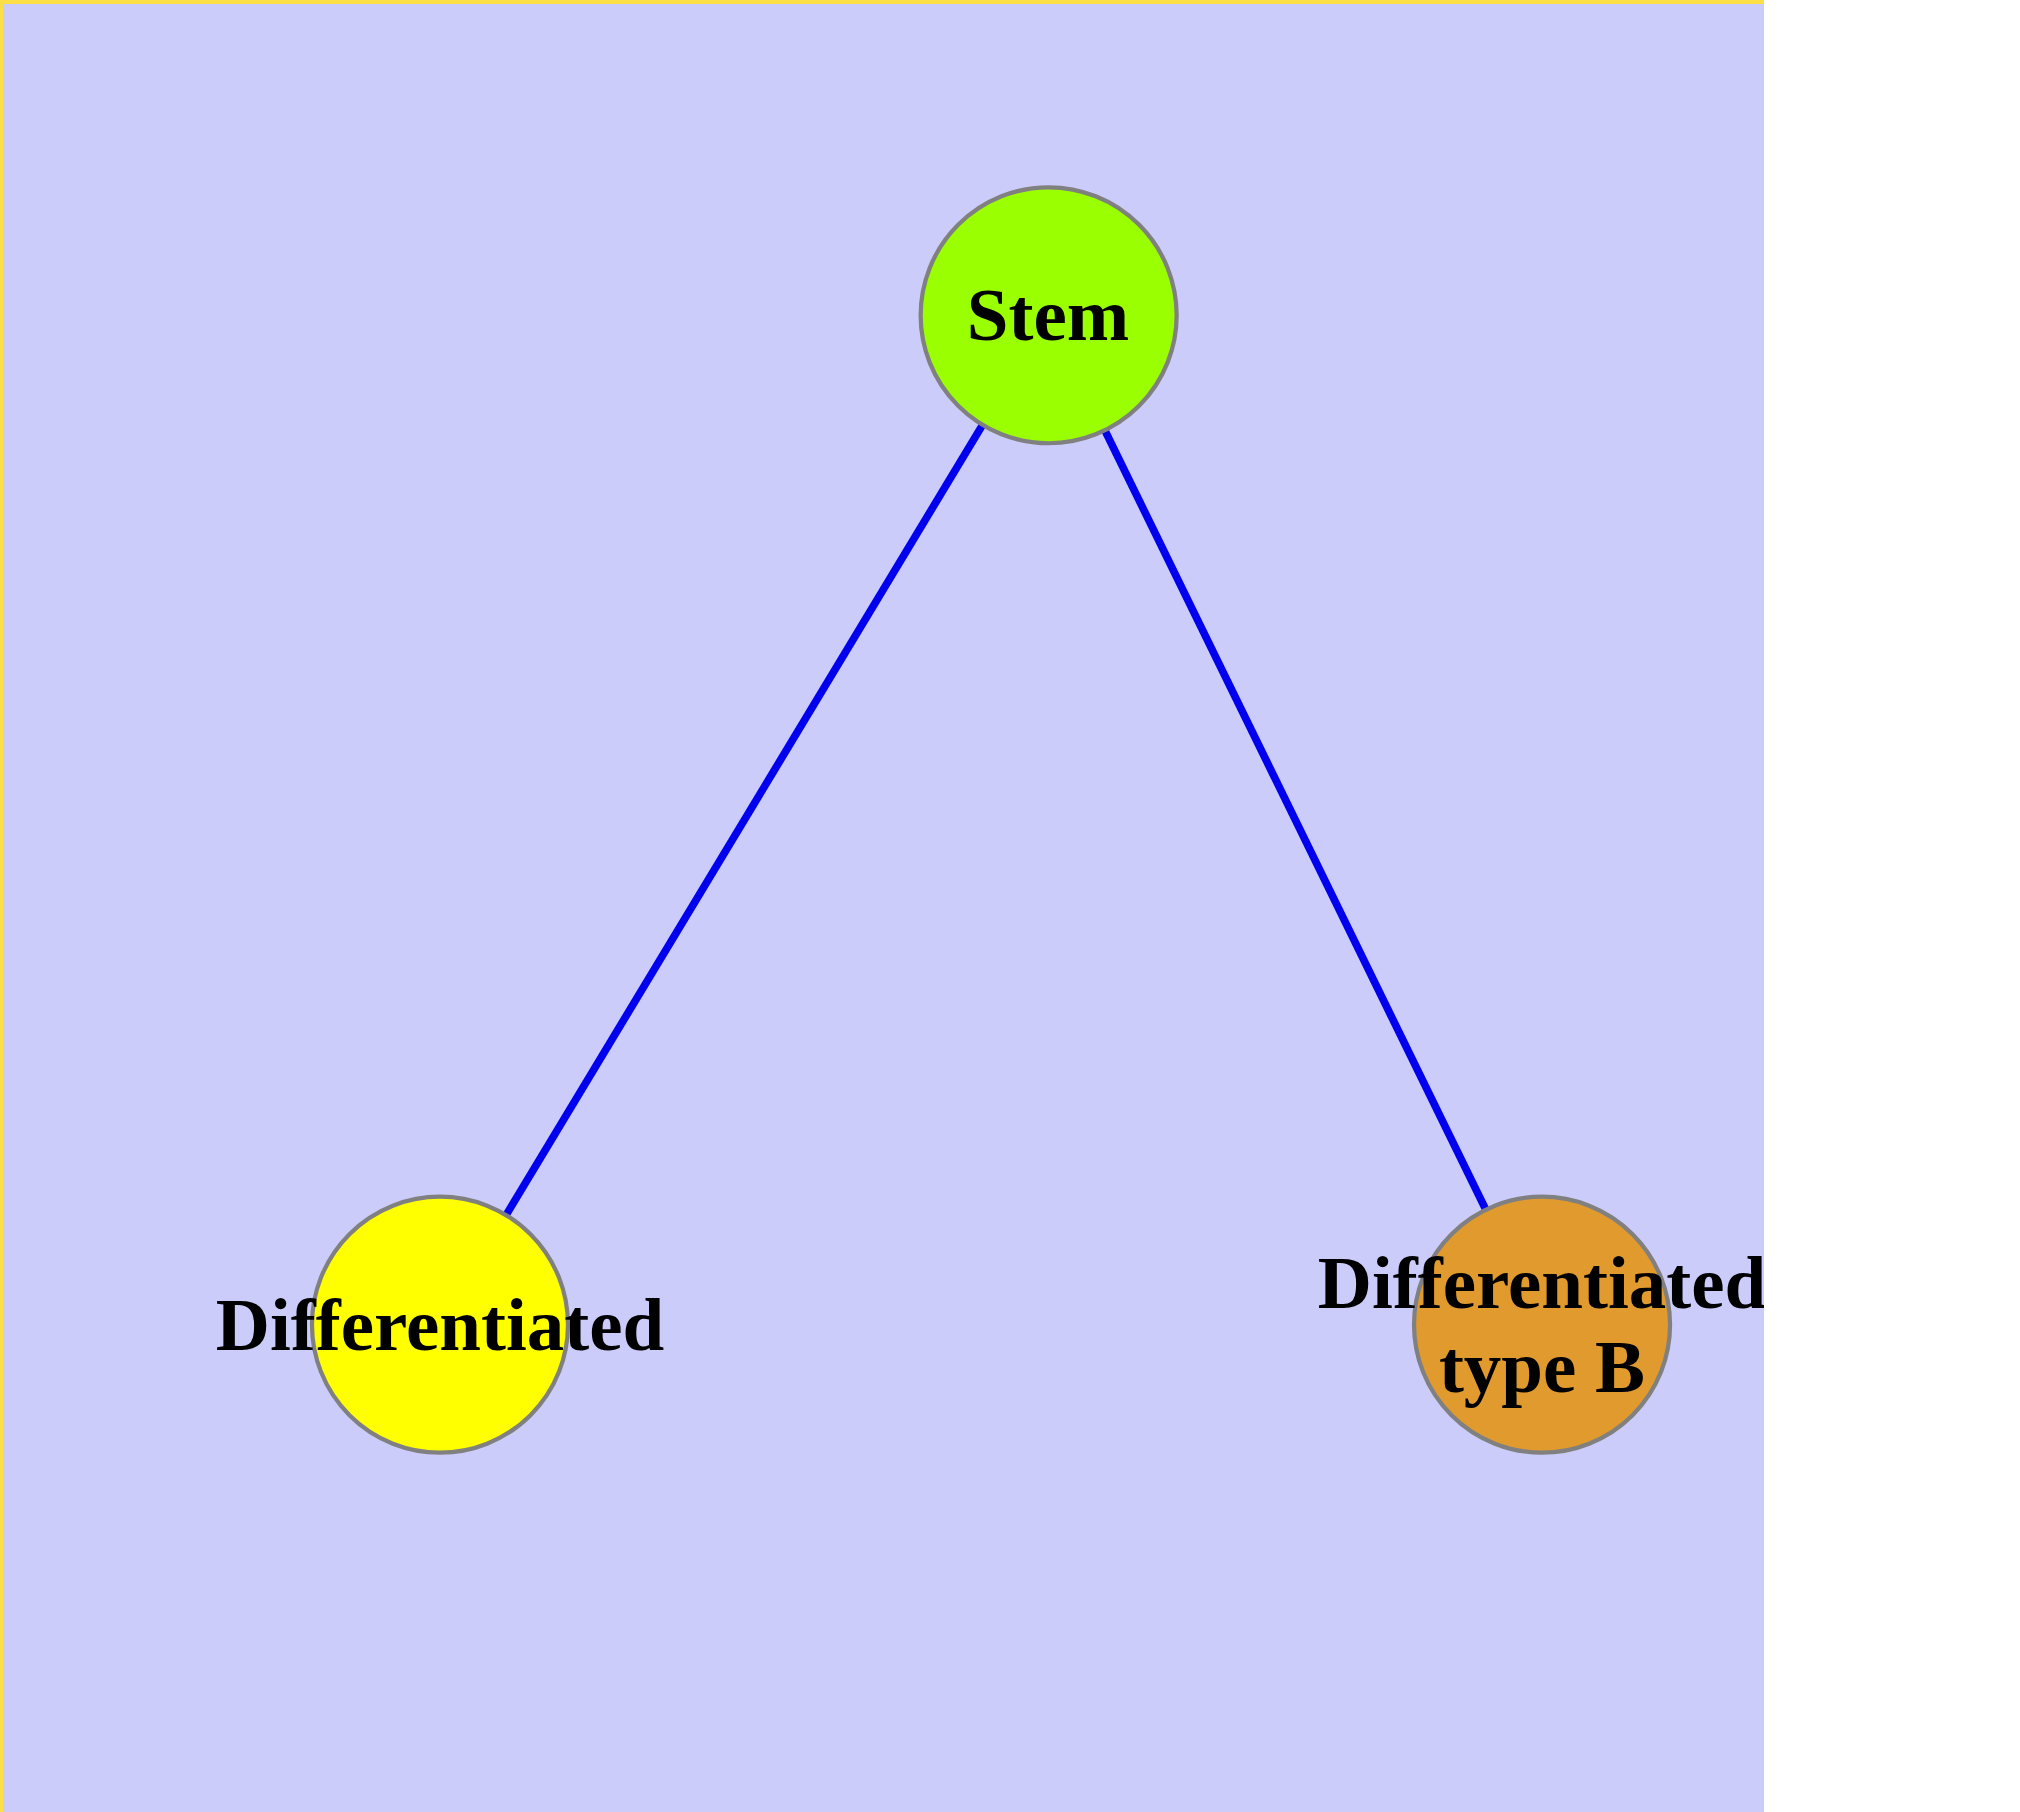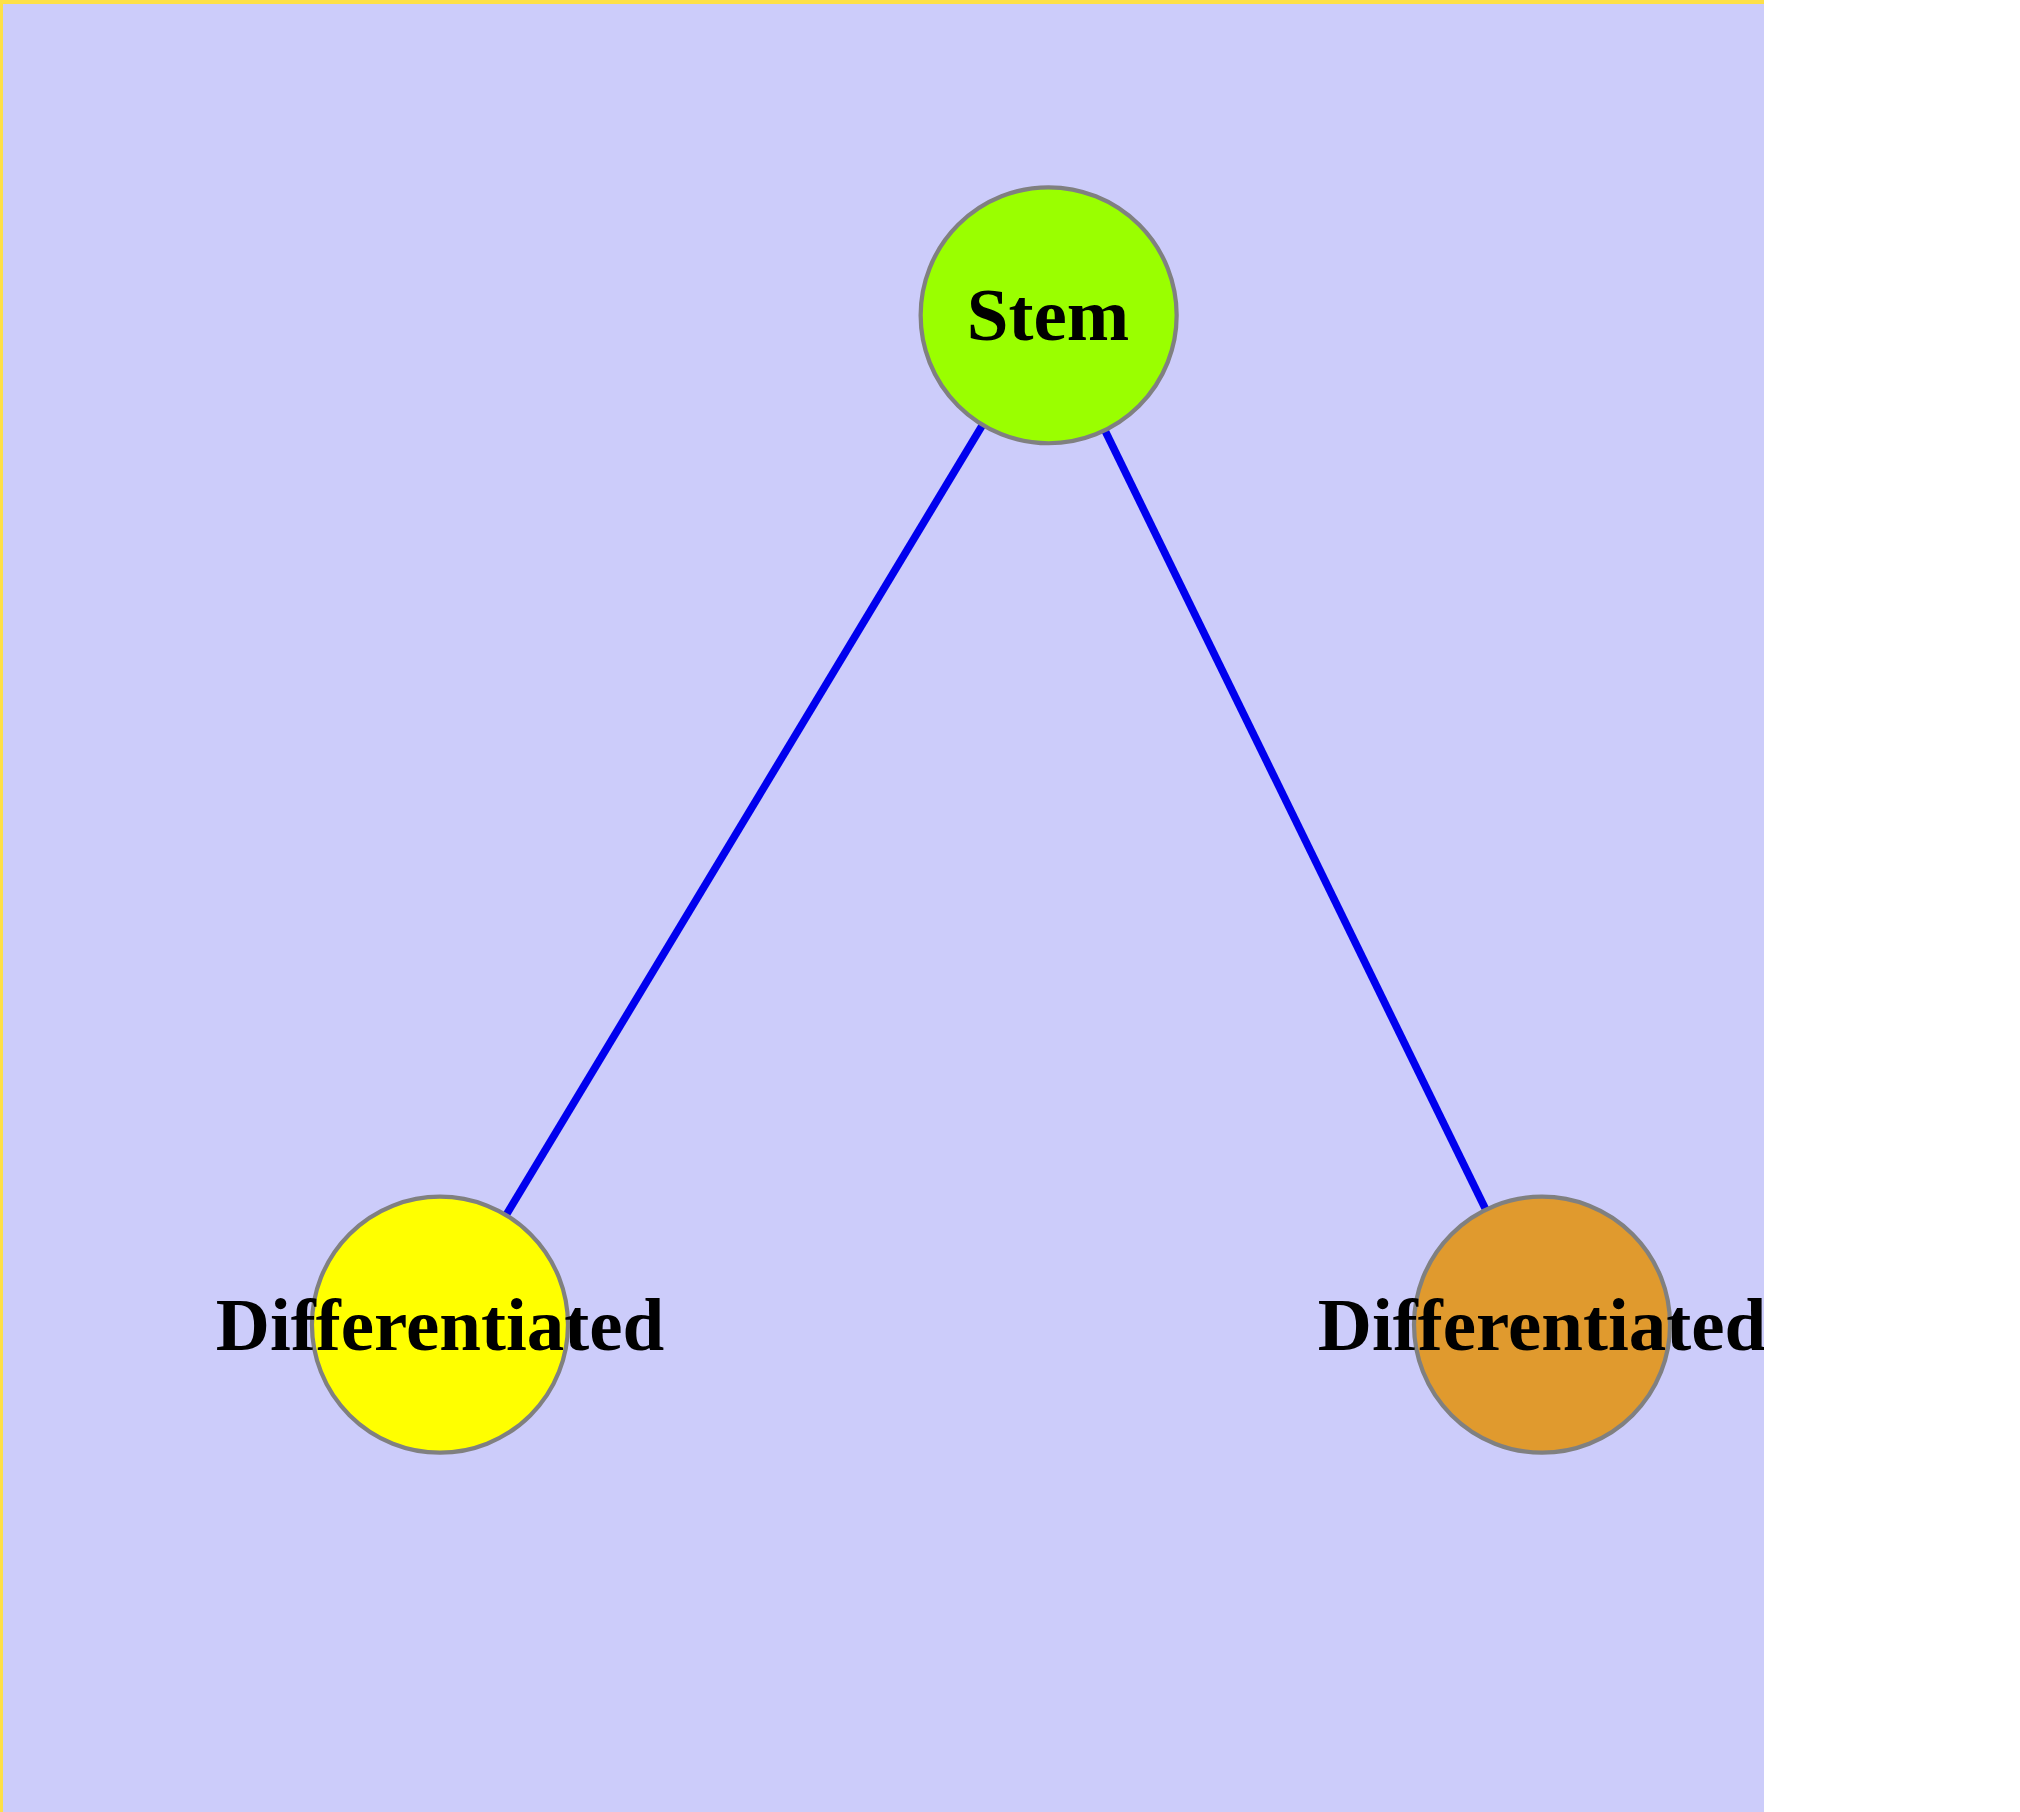--- a/index.html
+++ b/index.html
@@ -63,17 +63,18 @@
 
   <div id="label-layer">
       <div class="node-label" style="left: 1048px; top: 315px; font-size: 75px; color: rgb(0, 0, 0);">
         <div>Stem</div>
       </div>
       <div class="node-label" style="left: 440px; top: 1325px; font-size: 75px; color: rgb(0, 0, 0);">
         <div>Differentiated</div>
       </div>
       <div class="node-label" style="left: 1542px; top: 1325px; font-size: 75px; color: rgb(0, 0, 0);">
         <div>Differentiated</div>
+        <div>type B</div>
       </div>
     </div>
 
 </div>
 
 
 </body></html>

